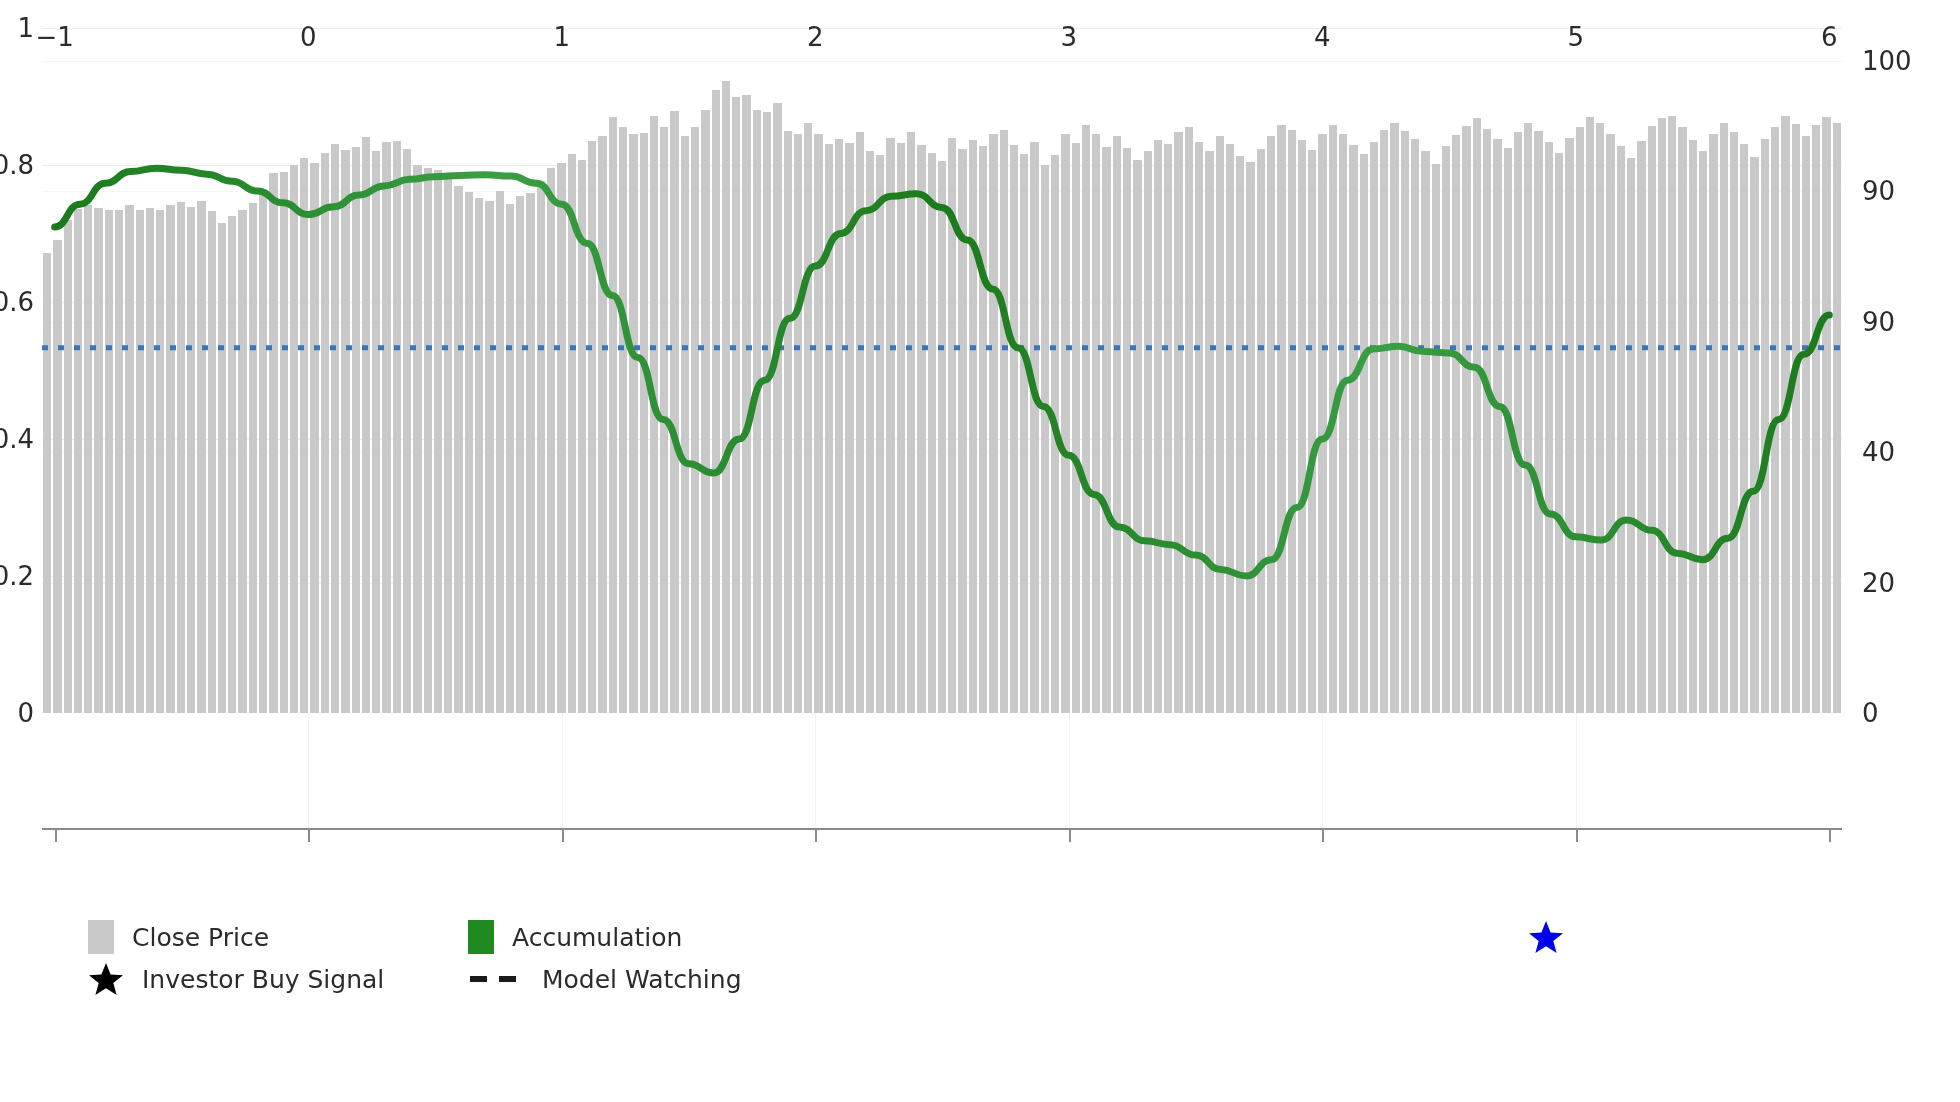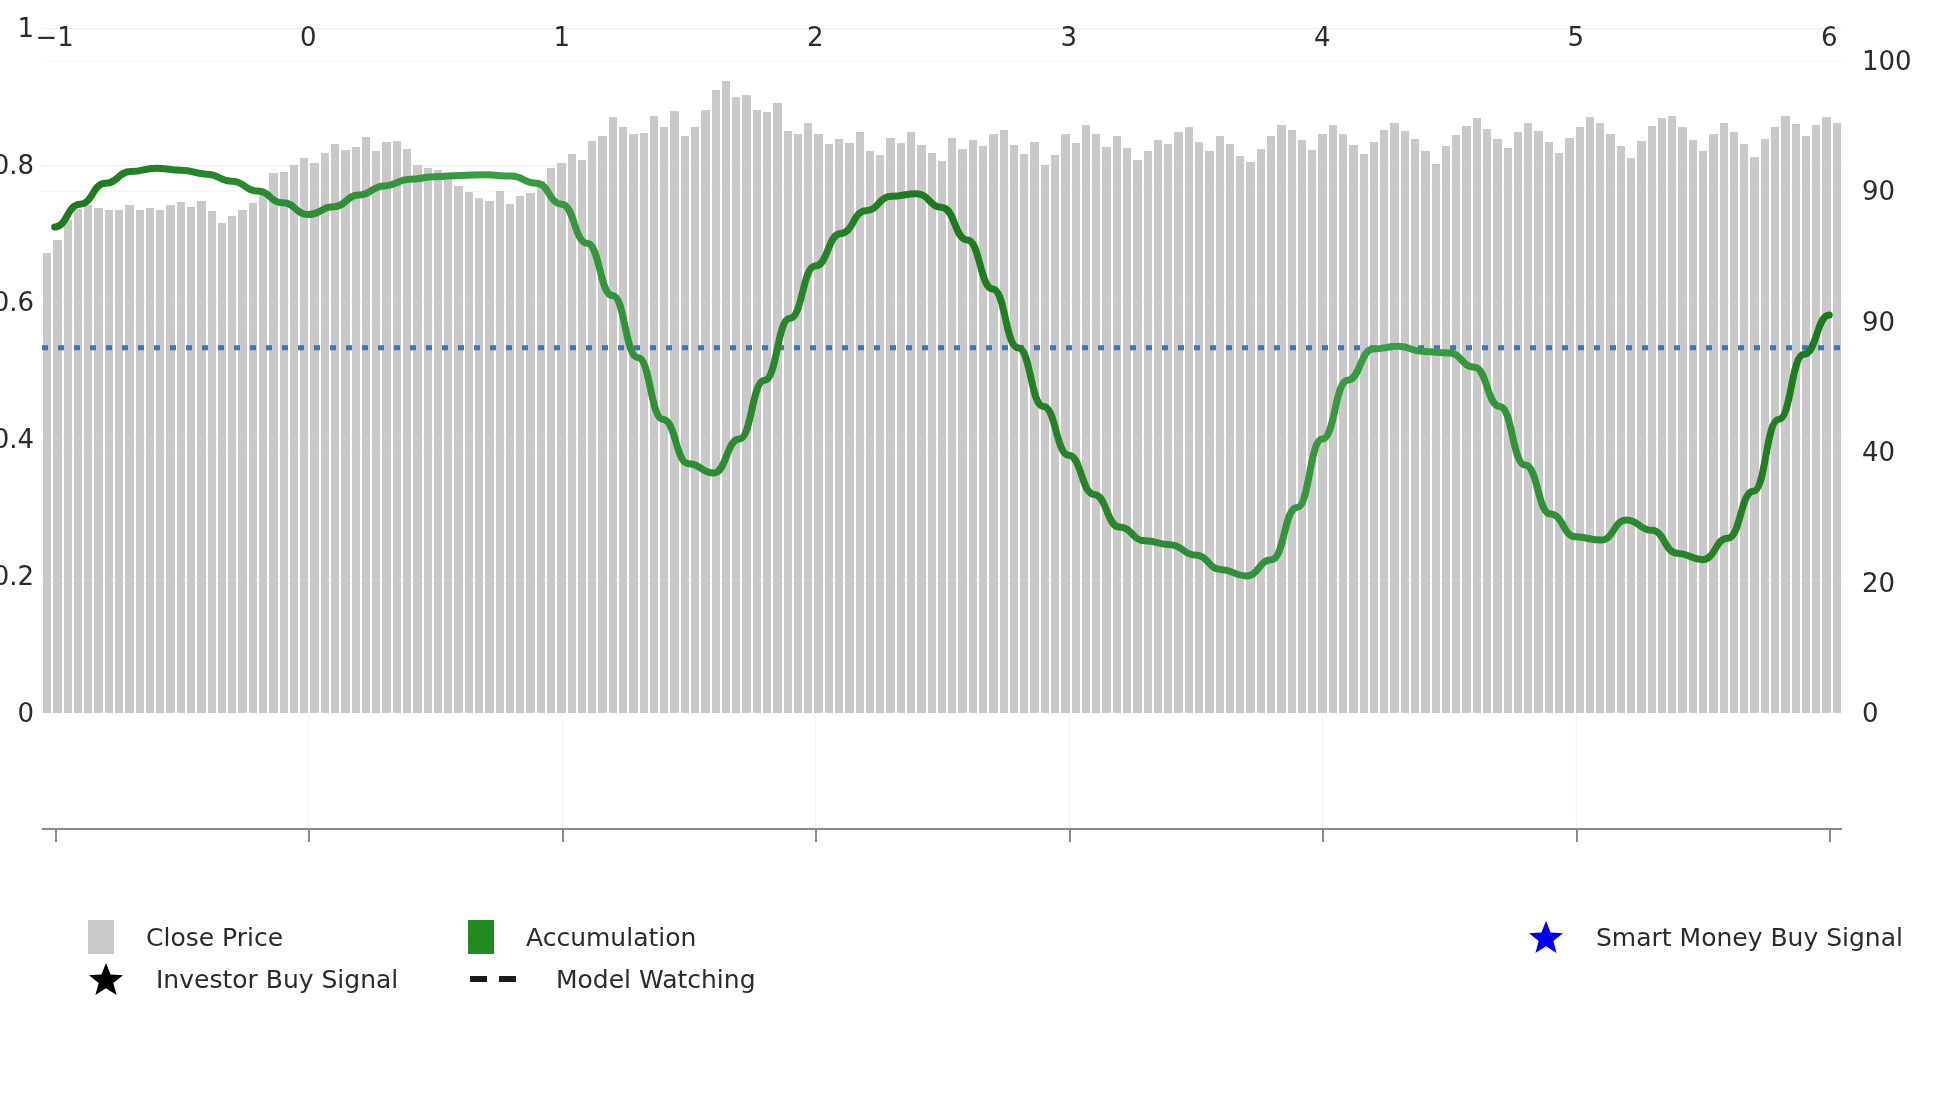--- a/index.html
+++ b/index.html
@@ -61,21 +61,21 @@
     position:absolute;right:20px;top:760px;
     font-size:25px;color:#9b9b9b;
     white-space:nowrap;
   }
 
   
   #legend{
     position:absolute;left:0;top:920px;
     width:1960px;height:110px;
   }
-  .leg-item{position:absolute;display:flex;align-items:center;height:34px;gap:14px;}
+  .leg-item{position:absolute;display:flex;align-items:center;height:34px;}
   .leg-text{font-size:25px;color:#2b2b2b;white-space:nowrap;margin-left:18px;}
   .sw-rect{width:26px;height:34px;display:block;}
   .sw-line{width:56px;height:7px;display:block;}
   .sw-star{width:36px;height:34px;display:block;}
   .sw-dash{width:56px;height:14px;display:block;}
   .sw-dot{width:56px;height:10px;display:block;}
 </style>
 </head>
 <body>
 
@@ -347,21 +347,20 @@
       <div class="leg-item" style="left: 468px; top: 0px;">
         <svg class="sw-rect" viewBox="0 0 26 34">
               <rect x="0" y="0" width="26" height="34" fill="#1f8a1f"></rect>
         </svg>
         <span class="leg-text">Accumulation</span>
       </div>
       <div class="leg-item" style="left: 1528px; top: 0px;">
         <svg class="sw-star" viewBox="0 0 36 34">
               <polygon fill="#0000ee" points="18,1 22.6,12.6 35,13.2 25.3,21 28.6,33 18,26.2 7.4,33 10.7,21 1,13.2 13.4,12.6"></polygon>
             </svg>
-        <span class="leg-text">Smart Money Buy Signal</span>
       </div>
       <div class="leg-item" style="left: 88px; top: 42px;">
         <svg class="sw-star" viewBox="0 0 36 34">
               <polygon fill="#000000" points="18,1 22.6,12.6 35,13.2 25.3,21 28.6,33 18,26.2 7.4,33 10.7,21 1,13.2 13.4,12.6"></polygon>
             </svg>
         <span class="leg-text">Investor Buy Signal</span>
       </div>
       <div class="leg-item" style="left: 468px; top: 42px;">
         <svg class="sw-dash" viewBox="0 0 56 14">
               <line x1="2" y1="7" x2="54" y2="7" stroke="#1a1a1a" stroke-width="6" stroke-dasharray="17 12"></line>

